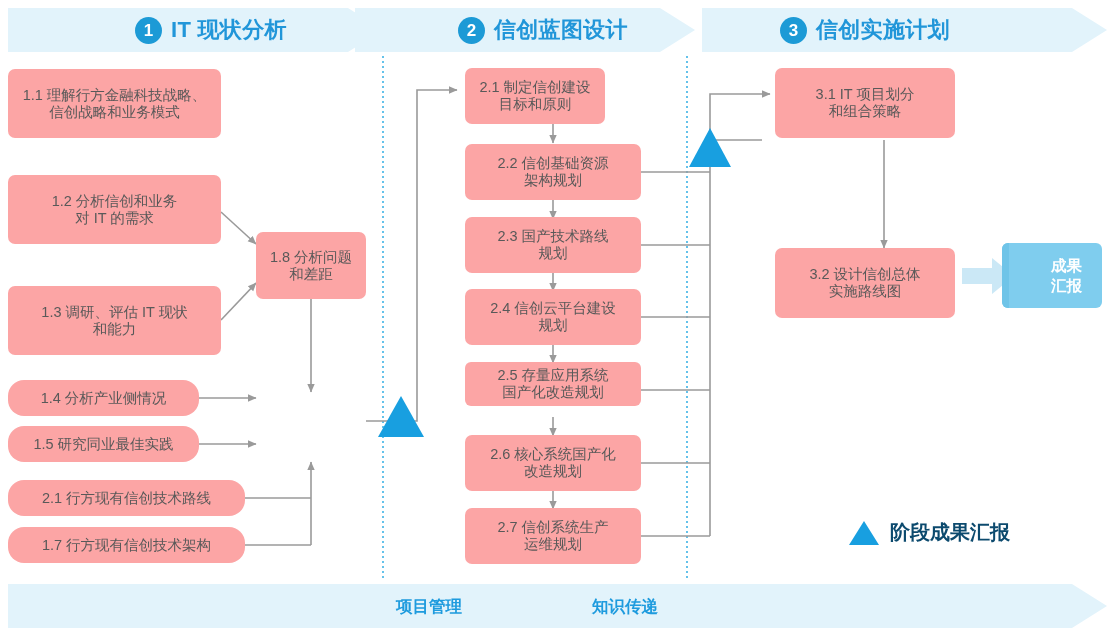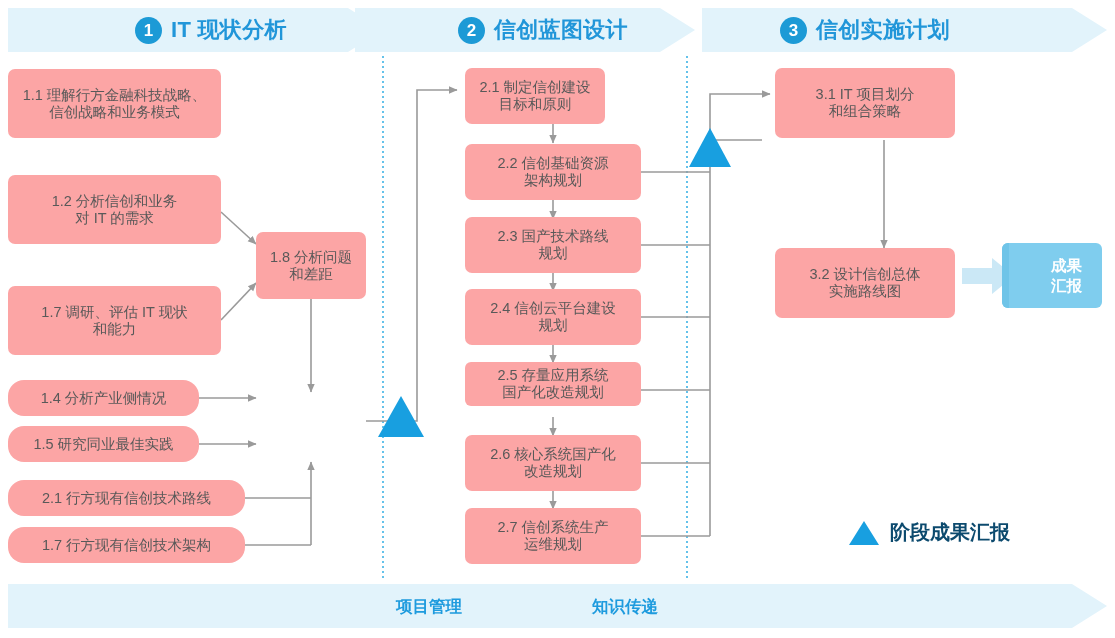--- a/index.html
+++ b/index.html
@@ -197,21 +197,21 @@
   </div>
   <div class="phase-label" style="left:780px; top:15px;">
     <span class="phase-num">3</span>
     <span class="phase-text">信创实施计划</span>
   </div>
 
   <div class="box" style="left:8px; top:69px; width:213px; height:69px;">1.1 理解行方金融科技战略、
 信创战略和业务模式</div>
   <div class="box" style="left:8px; top:175px; width:213px; height:69px;">1.2 分析信创和业务
 对 IT 的需求</div>
-  <div class="box" style="left:8px; top:286px; width:213px; height:69px;">1.7 调研、评估 IT 现状
+  <div class="box" style="left:8px; top:286px; width:213px; height:69px;">1.3 调研、评估 IT 现状
 和能力</div>
   <div class="box pill" style="left:8px; top:380px; width:191px; height:36px;">1.4 分析产业侧情况</div>
   <div class="box pill" style="left:8px; top:426px; width:191px; height:36px;">1.5 研究同业最佳实践</div>
   <div class="box pill" style="left:8px; top:480px; width:237px; height:36px;">2.1 行方现有信创技术路线</div>
   <div class="box pill" style="left:8px; top:527px; width:237px; height:36px;">1.7 行方现有信创技术架构</div>
 
   <div class="box" style="left:256px; top:232px; width:110px; height:67px;">1.8 分析问题
 和差距</div>
 
   <div class="box" style="left:465px; top:68px; width:140px; height:56px;">2.1 制定信创建设

